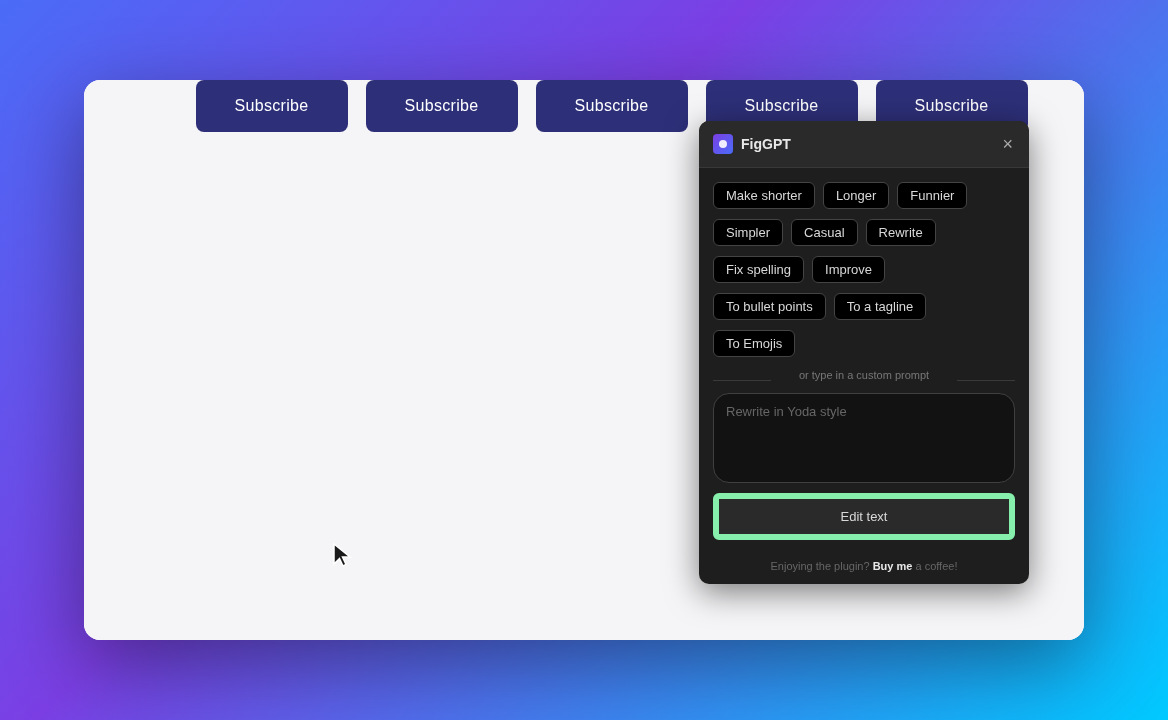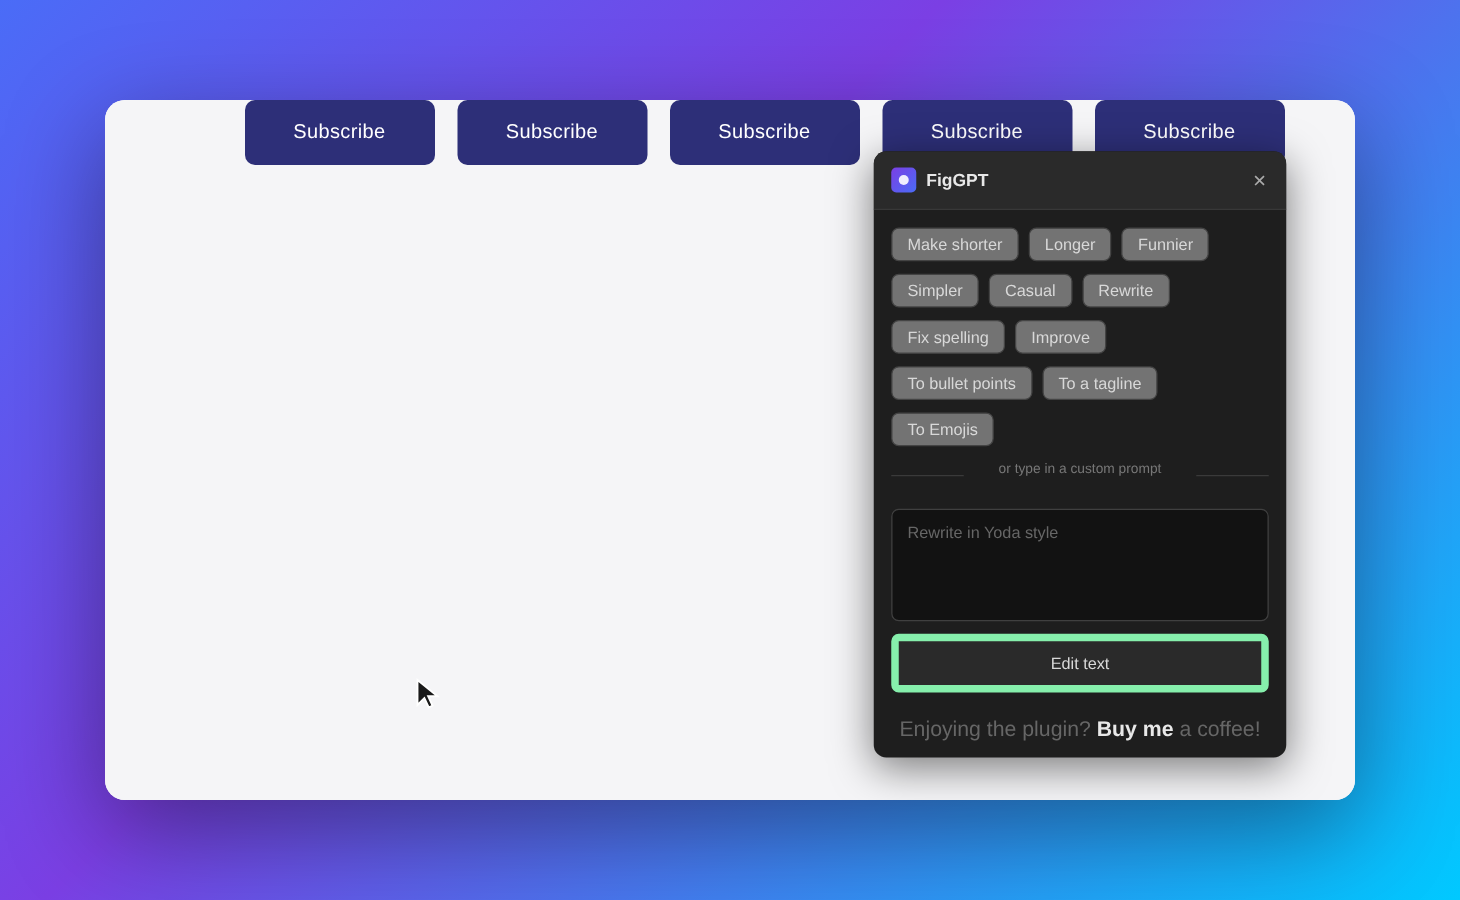--- a/index.html
+++ b/index.html
@@ -126,21 +126,21 @@
       gap: 10px;
     }
 
     .tag-row {
       display: flex;
       flex-wrap: wrap;
       gap: 8px;
     }
 
     .tag {
-      background: #737373;
+      background: #000000;
       border: 1px solid #444;
       color: #d8d8d8;
       border-radius: 6px;
       padding: 5px 12px;
       font-size: 13px;
       cursor: pointer;
       white-space: nowrap;
     }
 
     .divider-row {
@@ -158,51 +158,50 @@
 
     .divider-text {
       color: #777;
       font-size: 11px;
       white-space: nowrap;
     }
 
     .custom-prompt-input {
       background: #121212;
       border: 1px solid #404040;
-      border-radius: 6px;
+      border-radius: 16px;
       color: #ccc;
       font-size: 13px;
       padding: 10px 12px;
       width: 100%;
       min-height: 90px;
       resize: none;
       outline: none;
       font-family: inherit;
-      margin-top: 14px;
     }
 
     .custom-prompt-input::placeholder {
       color: #666;
     }
 
     .edit-text-btn {
       background: #2a2a2a;
       border: 6px solid #86efac;
       border-radius: 6px;
       color: #d8d8d8;
       font-size: 13px;
       padding: 10px;
       cursor: pointer;
       width: 100%;
       text-align: center;
     }
 
     .footer-text {
       color: #666;
-      font-size: 17px;
+      font-size: 11px;
       text-align: center;
       padding: 6px 14px 12px;
     }
 
     .footer-text a, .footer-link {
       color: #e8e8e8;
       font-weight: 600;
       text-decoration: none;
     }
   </style>

